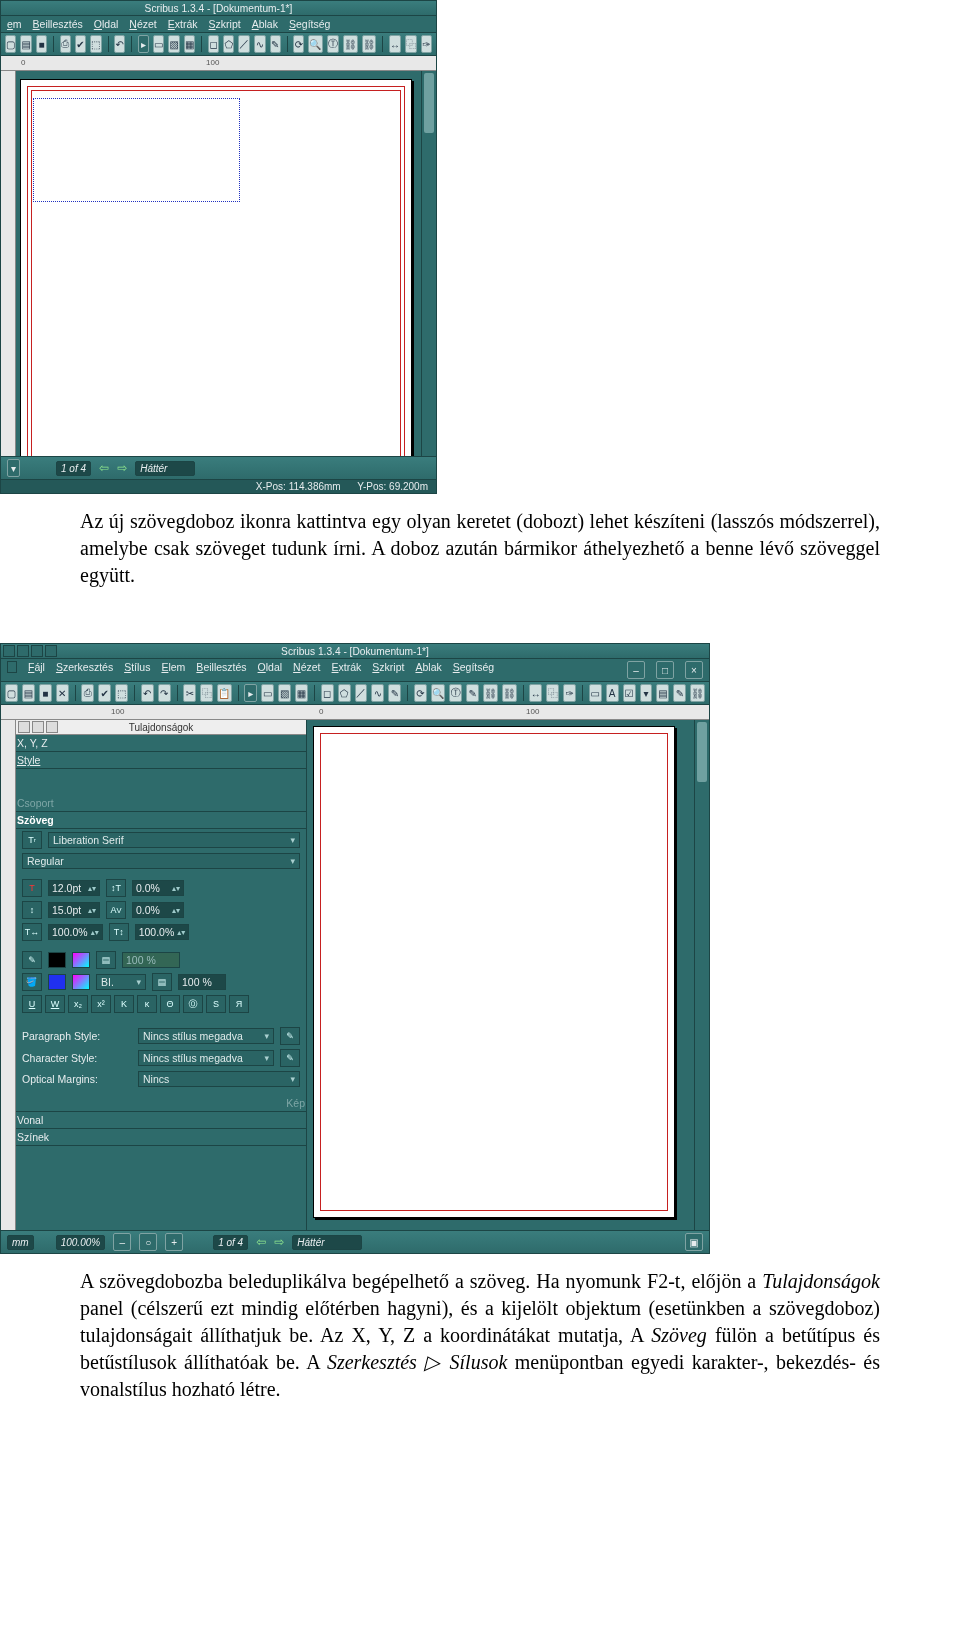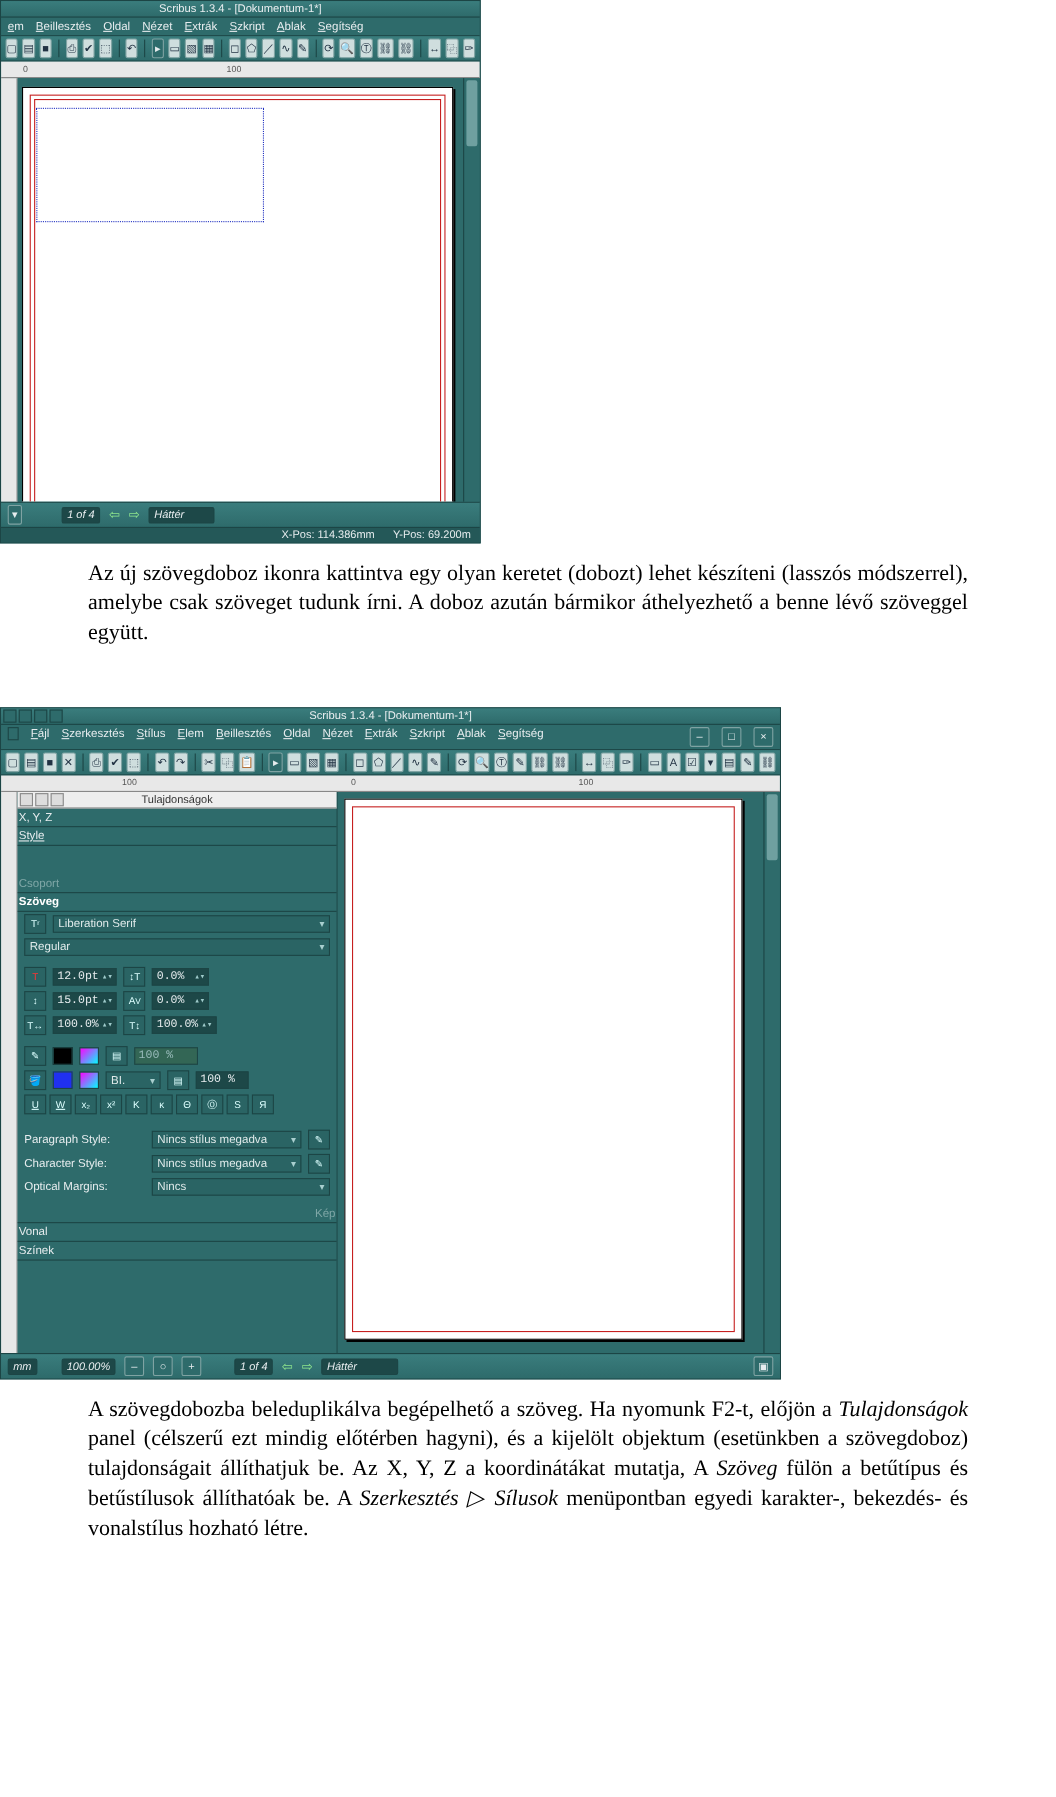--- a/index.html
+++ b/index.html
@@ -184,21 +184,21 @@
   .pp-title .left { position:absolute; left:2px; display:flex; gap:2px;}
   .pp-title .left span { width:10px;height:10px;border:1px solid #888;display:inline-block; background:#ddd;}
   .pp-section { padding:2px 1px; border-bottom:1px solid #1c4545;}
   .pp-section.bold { font-weight:bold; color:#fff; }
   .pp-section.dim { color:#7ea6a6;margin-top:26px; }
   .pp-row { display:flex; align-items:center; gap:6px; padding:2px 6px;}
   .pp-input {
     background:#1d4848; border:1px solid #1c4545;
     padding:1px 3px; border-radius:0;
     color:#e6ecee; min-width:44px;
-    display:flex; align-items:center; justify-content:space-between;font-family:Liberation Mono, monospace;
+    display:flex; align-items:center; justify-content:space-between;
   }
   .pp-input .spin { font-size:8px; color:#9ecaca; margin-left:3px;}
   .pp-select {
     background:#2a6464; border:1px solid #1c4545;
     padding:1px 4px; color:#dfeaea;
     display:flex; align-items:center; justify-content:space-between;
     min-width:100px;
   }
   .pp-select .chev { font-size:9px; color:#a9cfcf; }
   .pp-icons-row { display:flex; gap:3px; padding:2px 6px; flex-wrap:wrap;}

